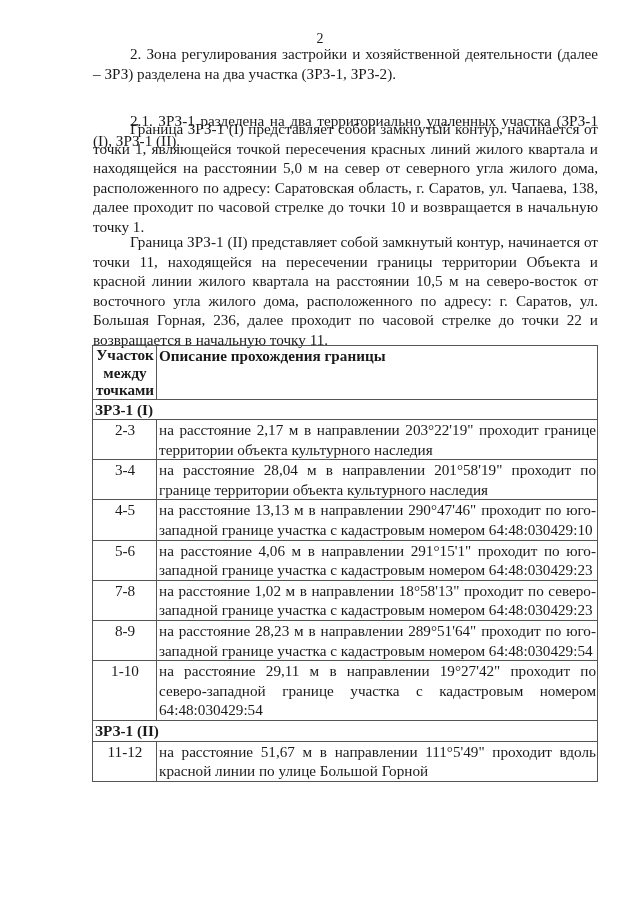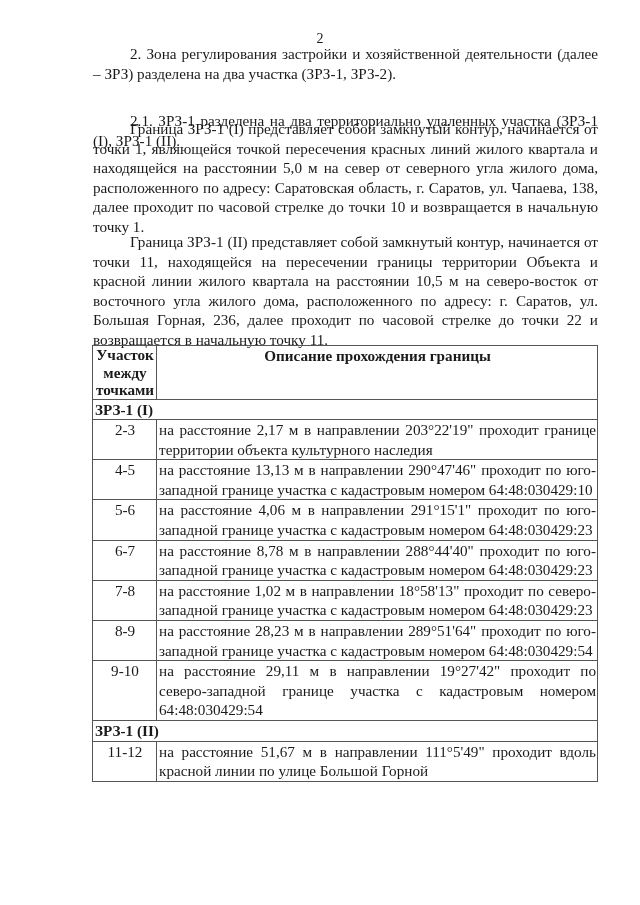--- a/index.html
+++ b/index.html
@@ -18,21 +18,21 @@
   #p4 { top: 232px; }
   table.boundary {
     position: absolute; left: 92px; top: 345px; width: 506px;
     border-collapse: collapse; font-size: 15.2px; line-height: 19.6px;
   }
   table.boundary td, table.boundary th {
     border: 1.3px solid #555; padding: 0 1px 0 2px; vertical-align: top;
   }
   th { font-weight: bold; }
   th.col1 { width: 60px; text-align: center; line-height: 17.5px; padding: 2px 0 0 0; }
-  th.col2 { text-align: center; padding-top: 3px; }
+  th.col2 { text-align: left; padding-top: 3px; }
   td.seg { text-align: center; width: 60px; }
   td.desc { text-align: justify; }
   td.section { text-align: left; font-weight: bold; }
 </style>
 </head>
 <body>
 
 <div class="page-num">2</div>
 
 <div class="text-block" id="p1">
@@ -57,41 +57,41 @@
   </thead>
   <tbody>
     <tr>
       <td class="section" colspan="2">ЗРЗ-1 (I)</td>
     </tr>
     <tr>
       <td class="seg">2-3</td>
       <td class="desc">на расстояние 2,17 м в направлении 203°22'19" проходит границе территории объекта культурного наследия</td>
     </tr>
     <tr>
+      <td class="seg">3-4</td>
+      <td class="desc">на расстояние 28,04 м в направлении 201°58'19" проходит по границе территории объекта культурного наследия</td>
+    </tr>
+    <tr>
       <td class="seg">4-5</td>
       <td class="desc">на расстояние 13,13 м в направлении 290°47'46" проходит по юго-западной границе участка с кадастровым номером 64:48:030429:10</td>
     </tr>
     <tr>
       <td class="seg">5-6</td>
       <td class="desc">на расстояние 4,06 м в направлении 291°15'1" проходит по юго-западной границе участка с кадастровым номером 64:48:030429:23</td>
-    </tr>
-    <tr>
-      <td class="seg">6-7</td>
-      <td class="desc">на расстояние 8,78 м в направлении 288°44'40" проходит по юго-западной границе участка с кадастровым номером 64:48:030429:23</td>
     </tr>
     <tr>
       <td class="seg">7-8</td>
       <td class="desc">на расстояние 1,02 м в направлении 18°58'13" проходит по северо-западной границе участка с кадастровым номером 64:48:030429:23</td>
     </tr>
     <tr>
       <td class="seg">8-9</td>
       <td class="desc">на расстояние 28,23 м в направлении 289°51'64" проходит по юго-западной границе участка с кадастровым номером 64:48:030429:54</td>
     </tr>
     <tr>
-      <td class="seg">9-10</td>
+      <td class="seg">1-10</td>
       <td class="desc">на расстояние 29,11 м в направлении 19°27'42" проходит по северо-западной границе участка с кадастровым номером 64:48:030429:54</td>
     </tr>
     <tr>
       <td class="section" colspan="2">ЗРЗ-1 (II)</td>
     </tr>
     <tr>
       <td class="seg">11-12</td>
       <td class="desc">на расстояние 51,67 м в направлении 111°5'49" проходит вдоль красной линии по улице Большой Горной</td>
     </tr>
   </tbody>

